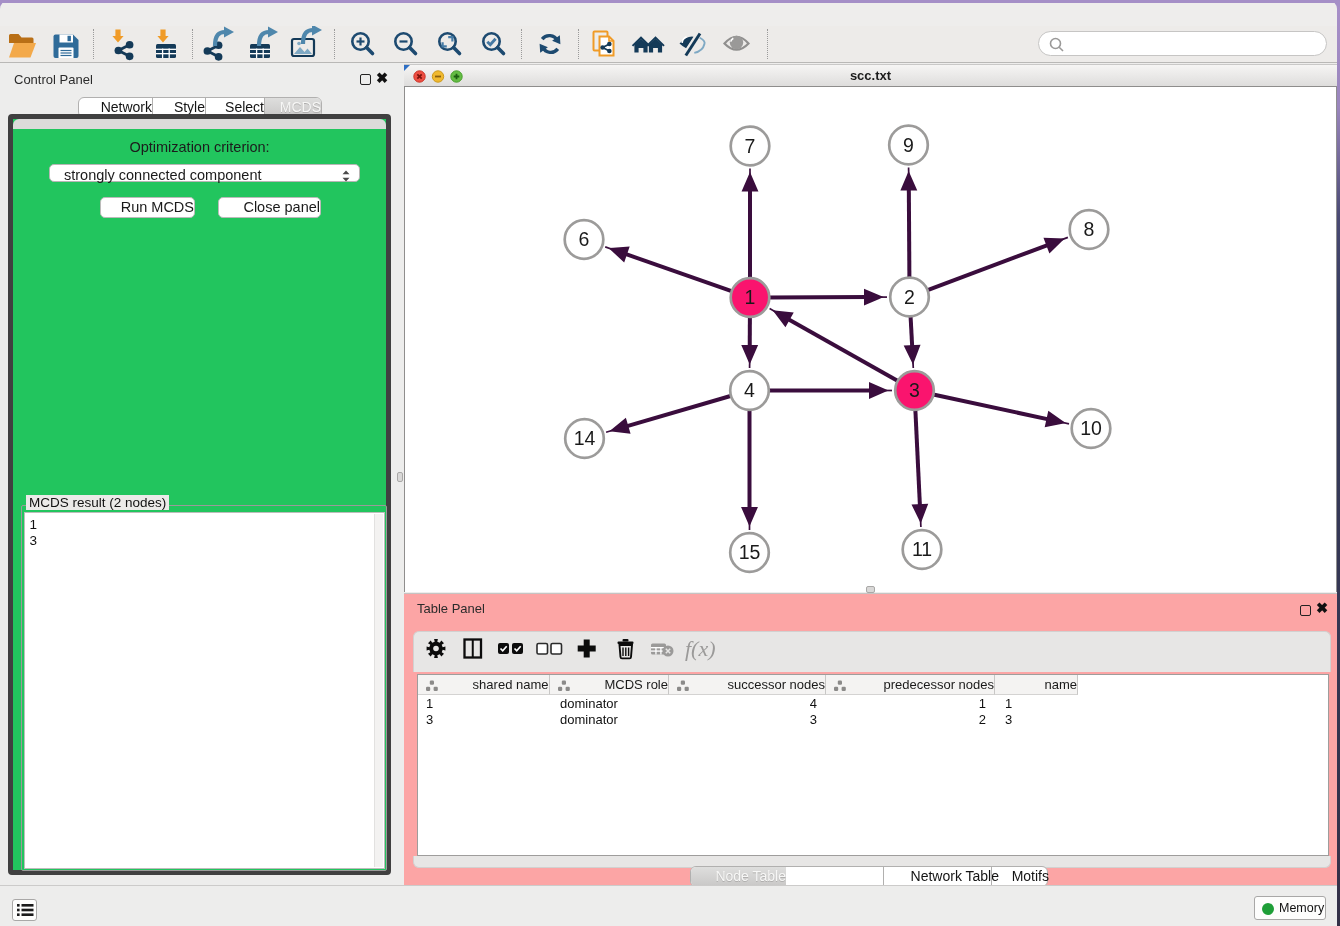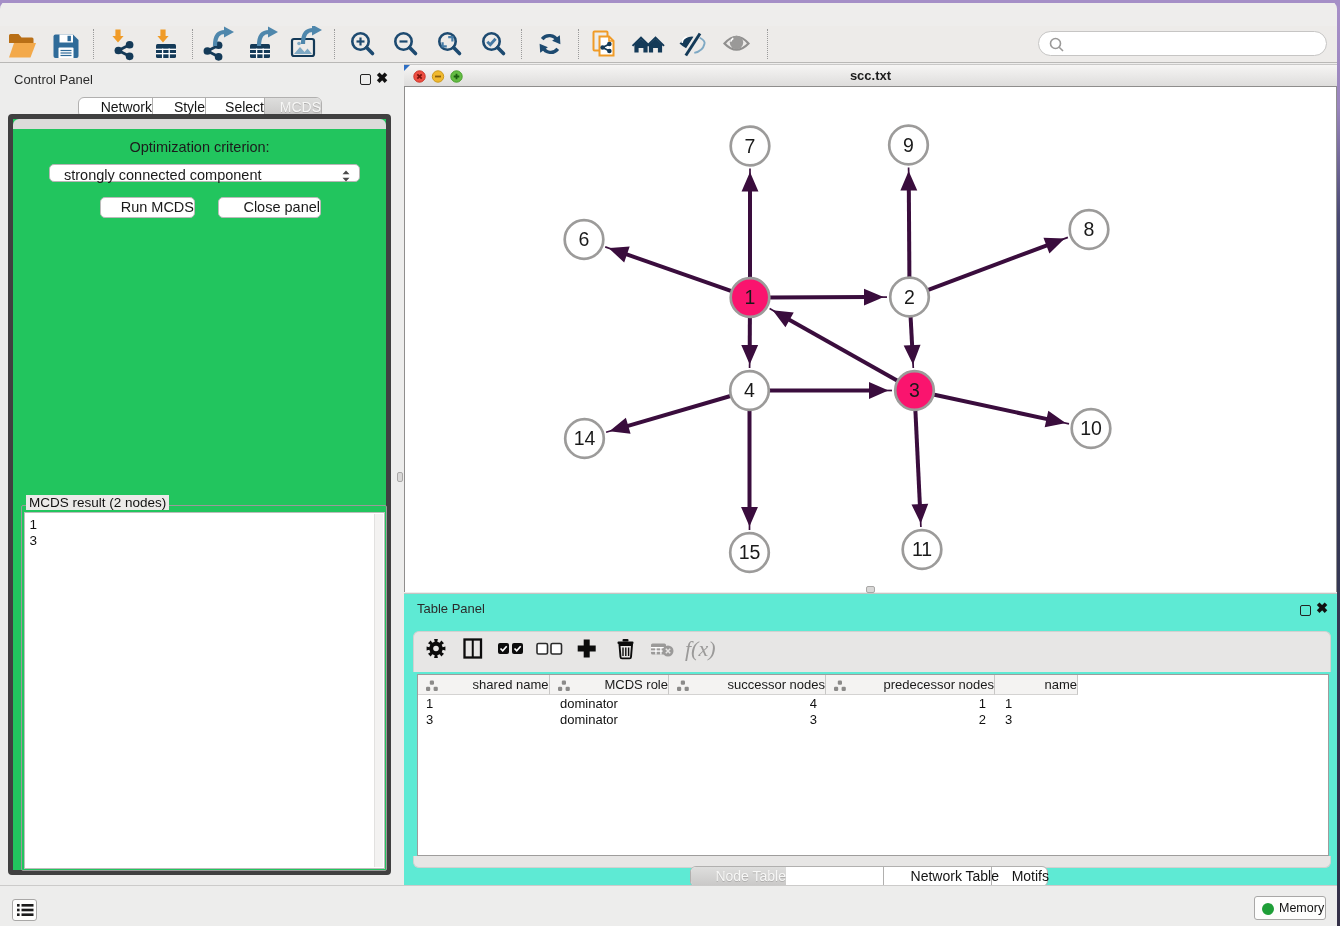--- a/index.html
+++ b/index.html
@@ -32,21 +32,21 @@
 #fswhite{position:absolute;left:1.5px;top:6px;right:1.5px;bottom:1.5px;background:#fff;border:1px solid #bdbcbb;}
 #fstext{position:absolute;left:5px;top:4px;font-size:13.5px;color:#111;line-height:16px;}
 #fsscroll{position:absolute;right:1px;top:1px;width:8px;bottom:1px;background:#f3f2f1;border-left:1px solid #e2e1e0;}
 #grip1{position:absolute;left:397px;top:472px;width:6px;height:10px;background:#d9d8d7;border:1px solid #a9a8a7;border-radius:2px;box-sizing:border-box;}
 #grip2{position:absolute;left:866px;top:586px;width:9px;height:7px;background:#d9d8d7;border:1px solid #a9a8a7;border-radius:2px;box-sizing:border-box;}
 #netwin{position:absolute;left:404px;top:63px;width:933px;height:530px;}
 #nettitle{position:absolute;left:0;top:1px;width:100%;height:23px;background:linear-gradient(#f6f5f4,#dedddc);border-top:1px solid #c9c8c7;border-bottom:1px solid #8e8d8c;box-sizing:border-box;}
 #nettext{position:absolute;left:0;width:100%;top:3px;text-align:center;font-size:13px;font-weight:bold;color:#1c1c1c;}
 #netcanvas{position:absolute;left:0;top:24px;width:931px;height:505px;background:#fff;border-left:1px solid #8f8e8d;border-right:1px solid #8f8e8d;}
 #bluecorner{position:absolute;left:0;top:0;width:0;height:0;border-top:6px solid #2f6fc4;border-right:6px solid transparent;}
-#tablepanel{position:absolute;left:404px;top:593px;width:933px;height:292px;background:#5eead4;border-top:1px solid #c5c4c3;box-sizing:border-box;}
+#tablepanel{position:absolute;left:404px;top:593px;width:933px;height:292px;background:#fca5a5;border-top:1px solid #c5c4c3;box-sizing:border-box;}
 #tptitle{position:absolute;left:13px;top:7px;font-size:13px;color:#2b2b2b;}
 #tptoolbar{position:absolute;left:9px;top:37px;width:918px;height:41px;background:#e7e6e5;border:1px solid #d2d1d0;border-bottom:none;border-radius:6px 6px 0 0;box-sizing:border-box;}
 #tbl{position:absolute;left:13px;top:80px;width:912px;height:182px;background:#fff;border:1px solid #9e9d9c;box-sizing:border-box;}
 #tblbottom{position:absolute;left:9px;top:262px;width:918px;height:12px;background:#e7e6e5;border:1px solid #d2d1d0;border-top:none;border-radius:0 0 6px 6px;box-sizing:border-box;}
 .th{position:absolute;top:0;height:20px;background:#f4f3f2;border-right:1px solid #c8c7c6;border-bottom:1px solid #d4d3d2;box-sizing:border-box;font-size:13px;color:#1a1a1a;text-align:right;line-height:20px;}
 .td{position:absolute;font-size:13px;color:#111;height:17px;line-height:17px;white-space:pre;}
 #btabs{position:absolute;left:286px;top:272px;width:358px;height:21px;background:#fff;border:1px solid #b1b0af;border-radius:6px;box-sizing:border-box;font-size:14px;color:#141414;}
 #btabnode{background:linear-gradient(#dededd,#c9c8c7);color:#f7f7f6;border-radius:5px 0 0 5px;text-shadow:0 1px 0 #b0afae;}
 #statusbar{position:absolute;left:0;top:885px;width:1337px;height:41px;background:#ededec;border-top:1px solid #cccbca;box-sizing:border-box;}
 #listbtn{position:absolute;left:12px;top:13px;width:25px;height:22px;background:#fdfdfc;border:1px solid #a9a8a7;border-radius:3px;box-sizing:border-box;}

